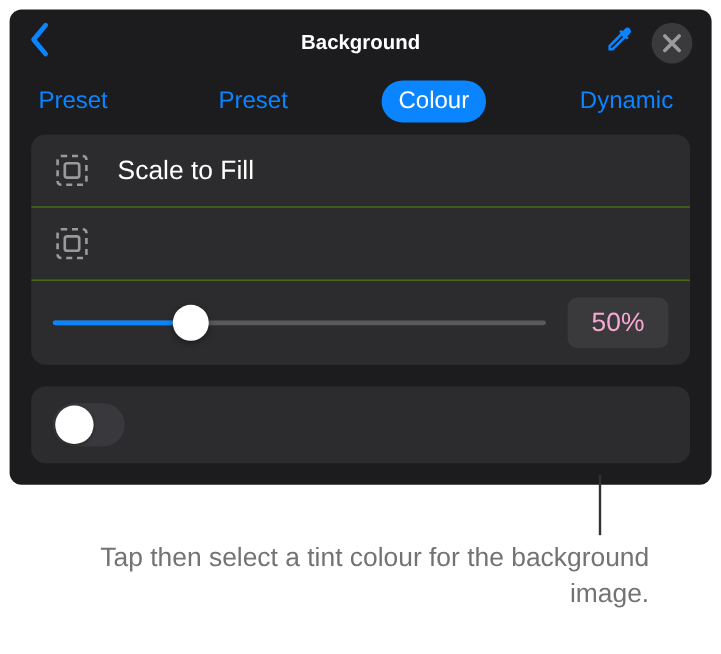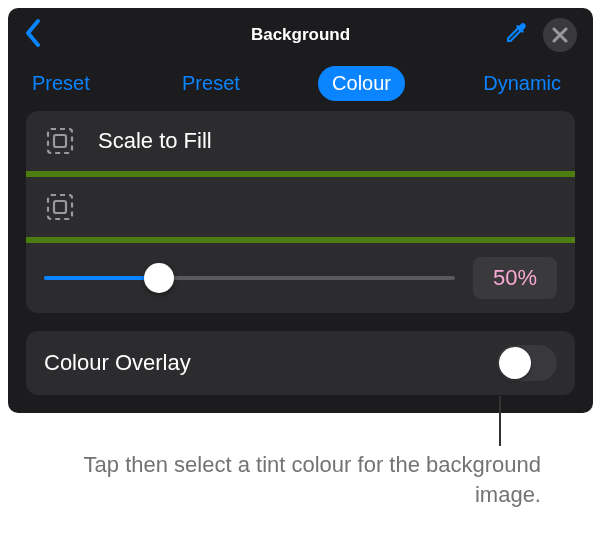--- a/index.html
+++ b/index.html
@@ -62,21 +62,21 @@
     background: #2c2c2e;
     margin: 0 18px 18px 18px;
     border-radius: 12px;
     overflow: hidden;
   }
   .option-row {
     display: flex;
     align-items: center;
     padding: 14px 18px;
     gap: 22px;
-    border-bottom: 6px solid #4d7c0f;
+    border-bottom: 1px solid #4d7c0f;
   }
   .option-row:last-child { border-bottom: none; }
   .crop-icon {
     width: 32px; height: 32px;
     display: flex; align-items: center; justify-content: center;
   }
   .crop-icon svg { width: 30px; height: 30px; }
   .option-label { font-size: 22px; color: #fff; }
 
   .scale-row {
@@ -221,21 +221,20 @@
       <div class="slider-track">
         <div class="slider-fill"></div>
         <div class="slider-thumb"></div>
       </div>
       <div class="scale-value">50%</div>
     </div>
   </div>
 
   <div class="overlay-group">
     <div class="overlay-row">
-      <div class="option-label">Colour Overlay</div>
       <div class="switch">
         <div class="switch-knob"></div>
       </div>
     </div>
   </div>
 </div>
 
 <div class="callout-line"></div>
 <div class="callout-text">Tap then select a tint colour for the background image.</div>
 

